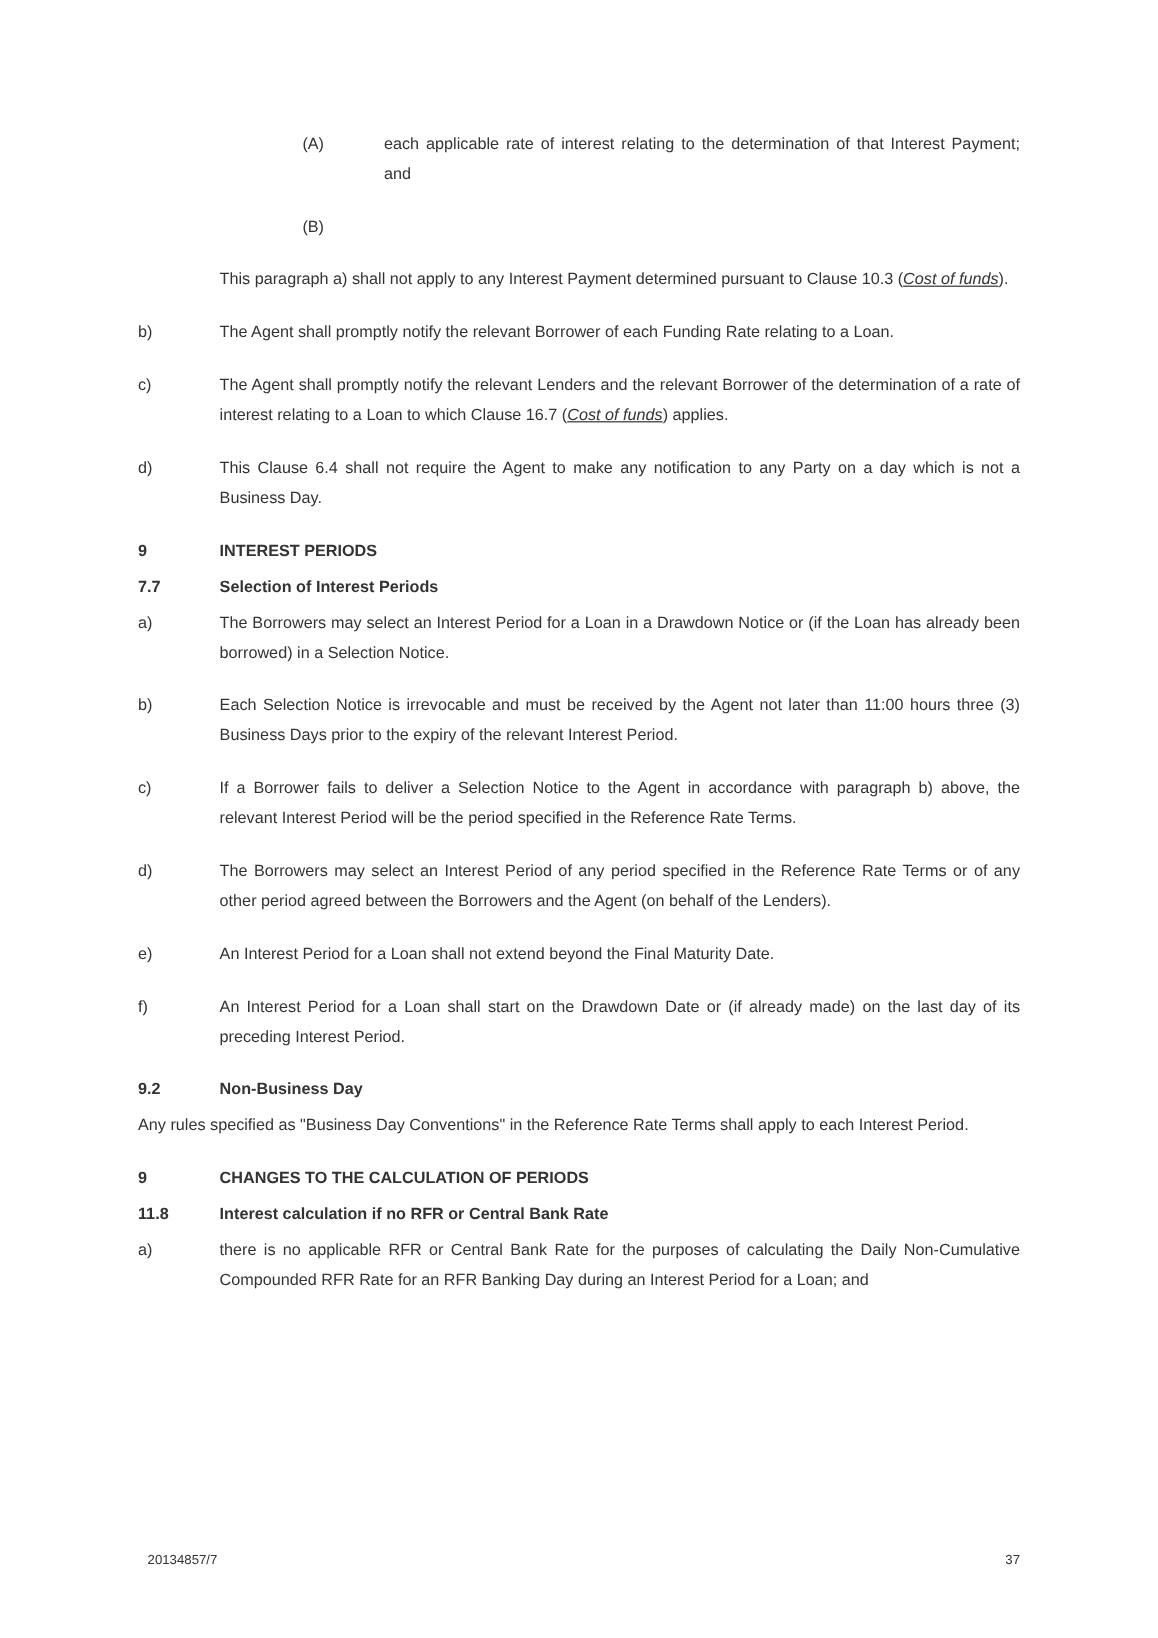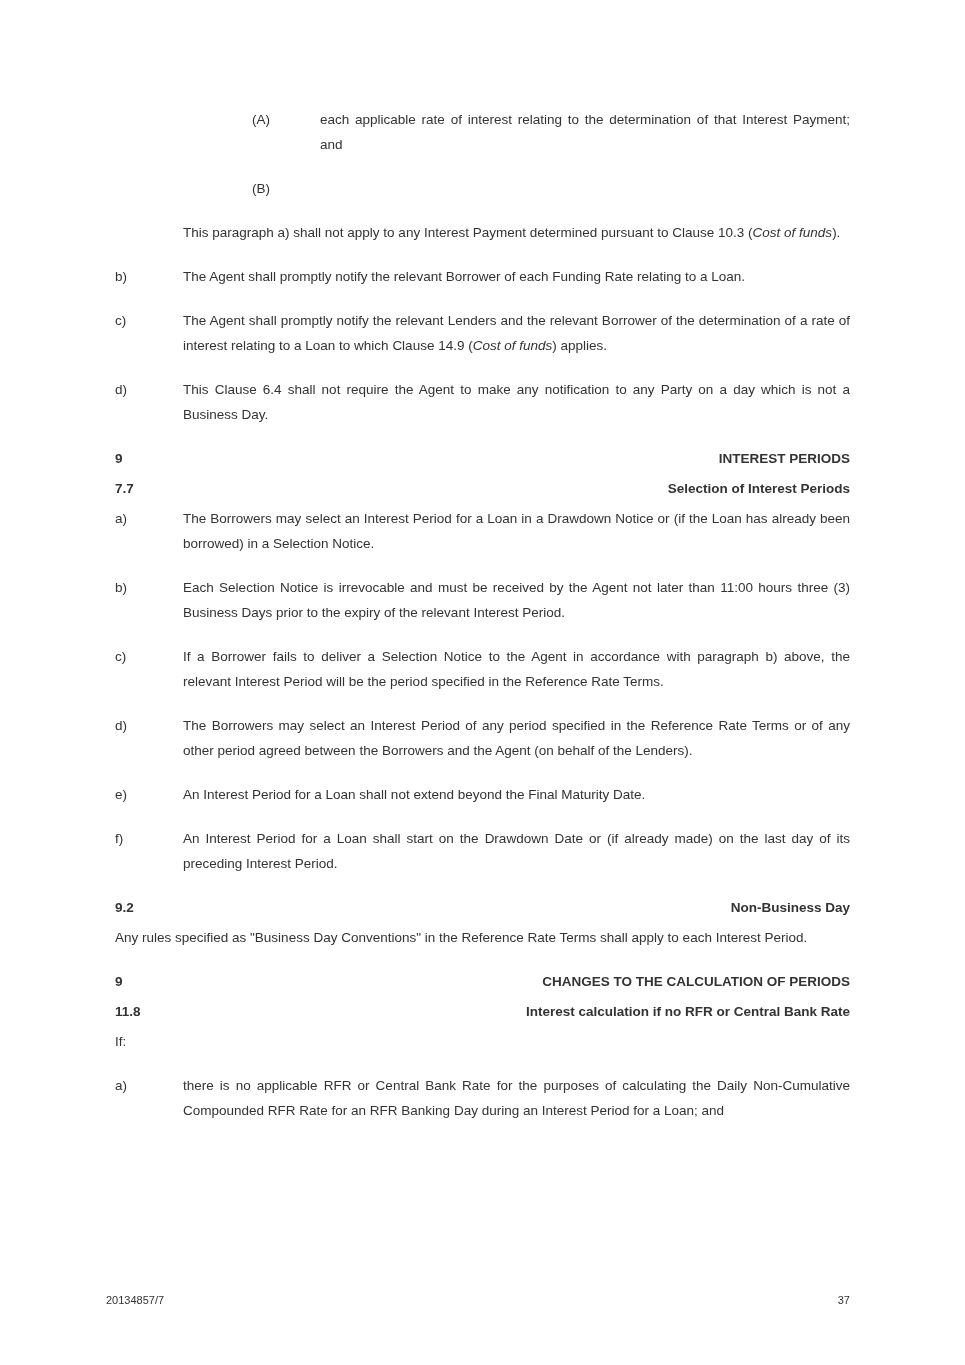--- a/index.html
+++ b/index.html
@@ -19,26 +19,26 @@
     font-size: 13.5px;
     line-height: 25px;
   }
   .row { display: flex; margin-bottom: 19px; }
   .lbl { flex: 0 0 68px; }
   .bdy { flex: 1 1 auto; text-align: justify; }
   .sub { margin-left: 137px; }
   .para { margin-bottom: 19px; text-align: justify; }
   .indent1 { margin-left: 68px; }
   .head { font-weight: bold; margin-bottom: 5px; }
-  .head .bdy { text-align: right; }
+  .head .bdy { text-align: left; }
   .major { margin-top: 10px; }
-  .it { font-style: italic; }
+  .it { font-style: italic; text-decoration: underline; }
   .footer {
     position: absolute;
-    top: 1293px; left: 106px; right: 115px;
+    top: 1293px; left: 123px; right: 115px;
     display: flex;
     justify-content: space-between;
     font-size: 11px;
     line-height: 14px;
   }
 </style>
 </head>
 <body>
 
 <div class="doc">
@@ -54,21 +54,21 @@
 
   <div class="para indent1"><span>This paragraph a) shall not apply to any Interest Payment determined pursuant to Clause 10.3 (</span><span class="it">Cost of funds</span><span>).</span></div>
 
   <div class="row">
     <span class="lbl">b)</span>
     <span class="bdy">The Agent shall promptly notify the relevant Borrower of each Funding Rate relating to a Loan.</span>
   </div>
 
   <div class="row">
     <span class="lbl">c)</span>
-    <span class="bdy"><span>The Agent shall promptly notify the relevant Lenders and the relevant Borrower of the determination of a rate of interest relating to a Loan to which Clause 14.9 (</span><span class="it">Cost of funds</span><span>) applies.</span></span>
+    <span class="bdy"><span>The Agent shall promptly notify the relevant Lenders and the relevant Borrower of the determination of a rate of interest relating to a Loan to which Clause 16.7 (</span><span class="it">Cost of funds</span><span>) applies.</span></span>
   </div>
 
   <div class="row">
     <span class="lbl">d)</span>
     <span class="bdy">This Clause 6.4 shall not require the Agent to make any notification to any Party on a day which is not a Business Day.</span>
   </div>
 
   <div class="row head major">
     <span class="lbl">9</span>
     <span class="bdy">INTEREST PERIODS</span>
@@ -119,21 +119,20 @@
   <div class="row head major">
     <span class="lbl">9</span>
     <span class="bdy">CHANGES TO THE CALCULATION OF PERIODS</span>
   </div>
 
   <div class="row head">
     <span class="lbl">11.8</span>
     <span class="bdy">Interest calculation if no RFR or Central Bank Rate</span>
   </div>
 
-  <div class="para">If:</div>
 
   <div class="row">
     <span class="lbl">a)</span>
     <span class="bdy">there is no applicable RFR or Central Bank Rate for the purposes of calculating the Daily Non-Cumulative Compounded RFR Rate for an RFR Banking Day during an Interest Period for a Loan; and</span>
   </div>
 
 </div>
 
 <div class="footer">
   <span>20134857/7</span>

